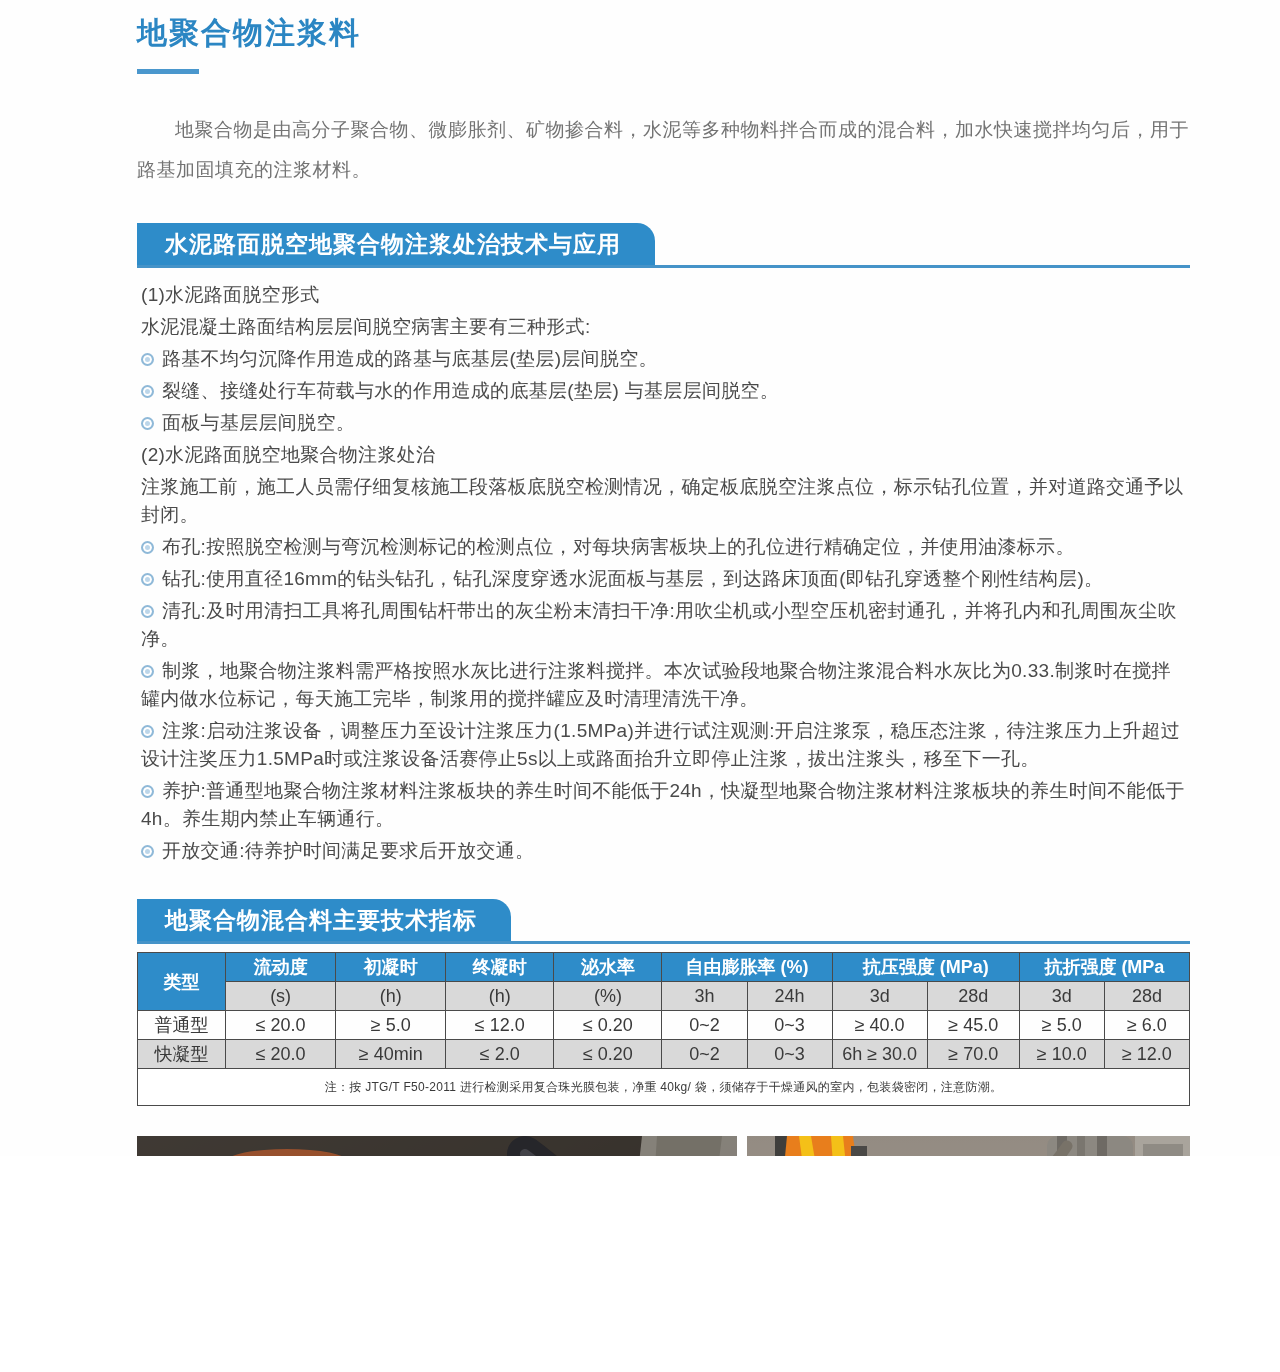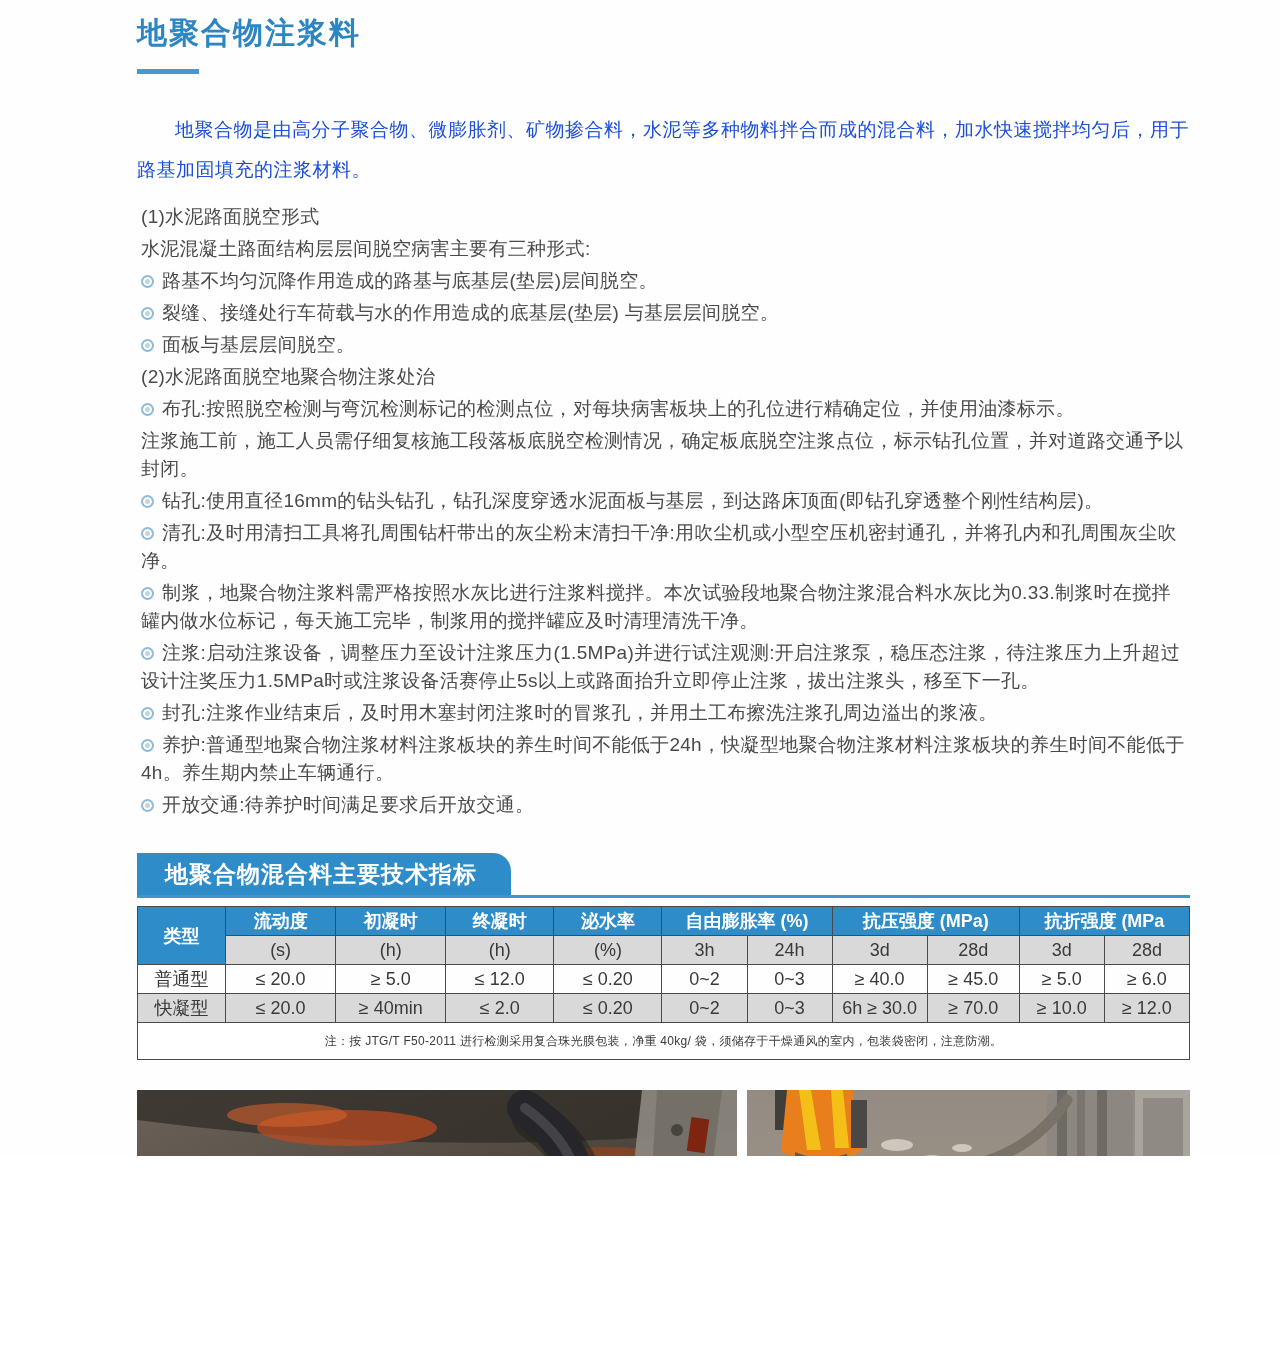--- a/index.html
+++ b/index.html
@@ -7,21 +7,21 @@
     position:relative;width:1280px;height:1156px;background:#fefefe;overflow:hidden;
     font-family:"Liberation Sans","DejaVu Sans",sans-serif;color:#4a4a4a;
   }
   .content{position:absolute;left:137px;top:0;width:1053px;}
   .title{
     margin:14px 0 0 0;font-size:30px;line-height:38px;font-weight:bold;
     color:#2b86c3;letter-spacing:2px;
   }
   .title-dash{width:62px;height:5px;background:#4a97cd;margin-top:17px;}
   .intro{
-    margin:36px 0 0 0;font-size:19px;line-height:40px;color:#1d4ed8;
+    margin:36px 0 0 0;font-size:19px;line-height:40px;color:#737373;
     text-indent:2em;letter-spacing:0.5px;
   }
   .banner-row{margin-top:33px;border-bottom:3px solid #4593c8;line-height:0;}
   .banner-row2{margin-top:34px;}
   .banner{
     display:inline-block;vertical-align:bottom;background:#2e8cc9;color:#ffffff;
     font-size:23px;font-weight:bold;line-height:42px;letter-spacing:1px;
     padding:0 34px 0 28px;border-radius:0 18px 0 0;
   }
   .body-list{margin-top:13px;font-size:19px;line-height:28px;color:#4a4a4a;letter-spacing:0.3px;}
@@ -50,35 +50,37 @@
 <body>
 
 <div class="page">
   <div class="content">
 
     <h1 class="title">地聚合物注浆料</h1>
     <div class="title-dash"></div>
 
     <p class="intro">地聚合物是由高分子聚合物、微膨胀剂、矿物掺合料，水泥等多种物料拌合而成的混合料，加水快速搅拌均匀后，用于路基加固填充的注浆材料。</p>
 
+    <div class="banner-row">
+      <div class="banner">水泥路面脱空地聚合物注浆处治技术与应用</div>
+    </div>
 
     <div class="body-list" id="body-list">
         <div class="body-line"><span>(1)水泥路面脱空形式</span></div>
         <div class="body-line"><span>水泥混凝土路面结构层层间脱空病害主要有三种形式:</span></div>
         <div class="body-line"><span class="ring"></span><span>路基不均匀沉降作用造成的路基与底基层(垫层)层间脱空。</span></div>
         <div class="body-line"><span class="ring"></span><span>裂缝、接缝处行车荷载与水的作用造成的底基层(垫层) 与基层层间脱空。</span></div>
         <div class="body-line"><span class="ring"></span><span>面板与基层层间脱空。</span></div>
         <div class="body-line"><span>(2)水泥路面脱空地聚合物注浆处治</span></div>
+        <div class="body-line"><span>注浆施工前，施工人员需仔细复核施工段落板底脱空检测情况，确定板底脱空注浆点位，标示钻孔位置，并对道路交通予以封闭。</span></div>
         <div class="body-line"><span class="ring"></span><span>布孔:按照脱空检测与弯沉检测标记的检测点位，对每块病害板块上的孔位进行精确定位，并使用油漆标示。</span></div>
-        <div class="body-line"><span>注浆施工前，施工人员需仔细复核施工段落板底脱空检测情况，确定板底脱空注浆点位，标示钻孔位置，并对道路交通予以封闭。</span></div>
         <div class="body-line"><span class="ring"></span><span>钻孔:使用直径16mm的钻头钻孔，钻孔深度穿透水泥面板与基层，到达路床顶面(即钻孔穿透整个刚性结构层)。</span></div>
         <div class="body-line"><span class="ring"></span><span>清孔:及时用清扫工具将孔周围钻杆带出的灰尘粉末清扫干净:用吹尘机或小型空压机密封通孔，并将孔内和孔周围灰尘吹净。</span></div>
         <div class="body-line"><span class="ring"></span><span>制浆，地聚合物注浆料需严格按照水灰比进行注浆料搅拌。本次试验段地聚合物注浆混合料水灰比为0.33.制浆时在搅拌罐内做水位标记，每天施工完毕，制浆用的搅拌罐应及时清理清洗干净。</span></div>
         <div class="body-line"><span class="ring"></span><span>注浆:启动注浆设备，调整压力至设计注浆压力(1.5MPa)并进行试注观测:开启注浆泵，稳压态注浆，待注浆压力上升超过设计注奖压力1.5MPa时或注浆设备活赛停止5s以上或路面抬升立即停止注浆，拔出注浆头，移至下一孔。</span></div>
-        <div class="body-line"><span class="ring"></span><span>封孔:注浆作业结束后，及时用木塞封闭注浆时的冒浆孔，并用土工布擦洗注浆孔周边溢出的浆液。</span></div>
         <div class="body-line"><span class="ring"></span><span>养护:普通型地聚合物注浆材料注浆板块的养生时间不能低于24h，快凝型地聚合物注浆材料注浆板块的养生时间不能低于4h。养生期内禁止车辆通行。</span></div>
         <div class="body-line"><span class="ring"></span><span>开放交通:待养护时间满足要求后开放交通。</span></div>
       </div>
 
     <div class="banner-row banner-row2">
       <div class="banner">地聚合物混合料主要技术指标</div>
     </div>
 
     <table class="spec-table" id="spec-table">
       <colgroup>

